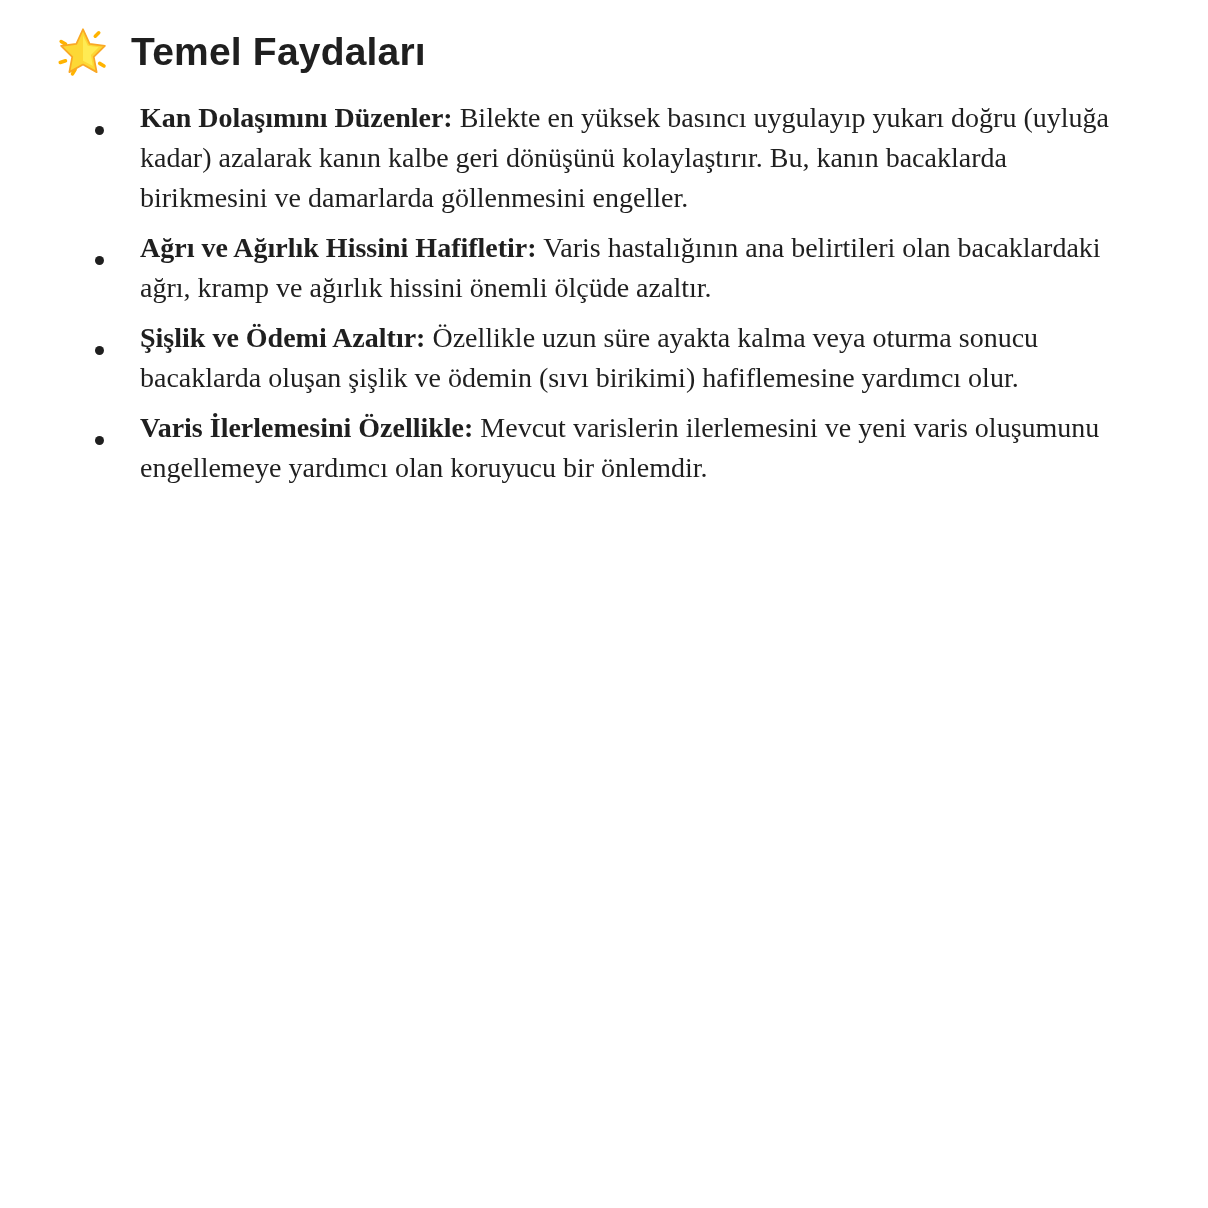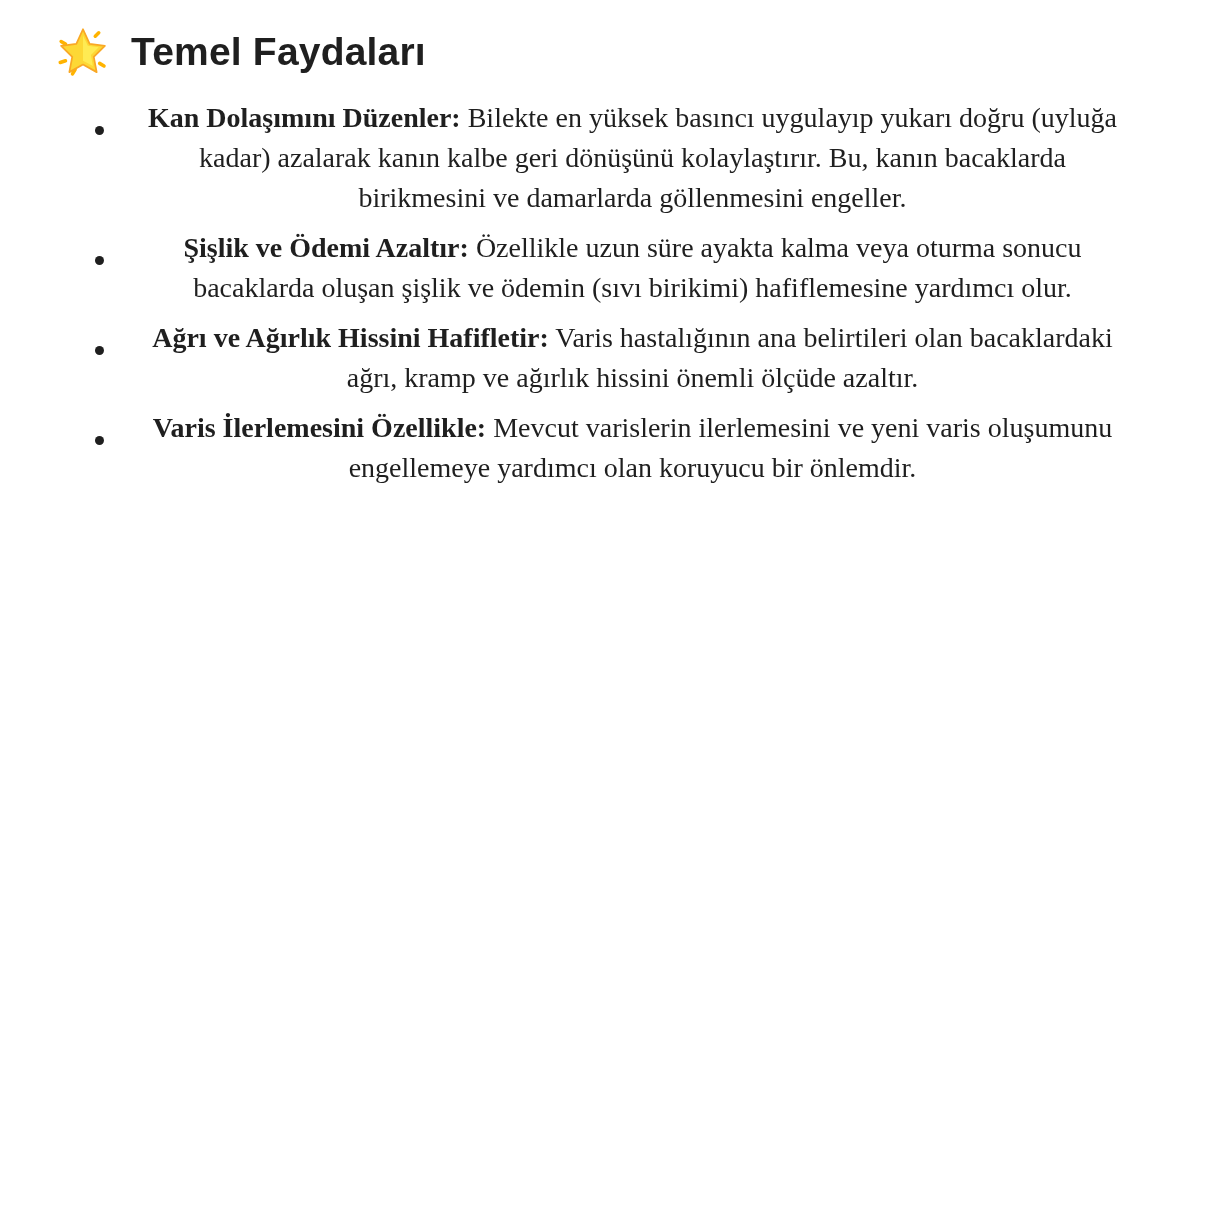--- a/index.html
+++ b/index.html
@@ -10,21 +10,20 @@
     height: 1208px;
     overflow: hidden;
   }
   .page {
     box-sizing: border-box;
     width: 1208px;
     height: 1208px;
     padding: 18px 40px 0 55px;
     font-family: "Liberation Sans", "DejaVu Sans", sans-serif;
     color: #1f1f1f;
-    text-align: center;
   }
   .heading {
     display: flex;
     align-items: center;
     gap: 20px;
     margin: 6px 0 18px 0;
   }
   .heading-icon {
     width: 56px;
     height: 56px;
@@ -91,26 +90,26 @@
     </span>
     <span class="heading-title">Temel Faydaları</span>
   </div>
 
   <ul class="benefits">
     <li>
       <span class="benefit-title">Kan Dolaşımını Düzenler:</span>
       <span class="benefit-text">Bilekte en yüksek basıncı uygulayıp yukarı doğru (uyluğa kadar) azalarak kanın kalbe geri dönüşünü kolaylaştırır. Bu, kanın bacaklarda birikmesini ve damarlarda göllenmesini engeller.</span>
     </li>
     <li>
+      <span class="benefit-title">Ağrı ve Ağırlık Hissini Hafifletir:</span>
+      <span class="benefit-text">Varis hastalığının ana belirtileri olan bacaklardaki ağrı, kramp ve ağırlık hissini önemli ölçüde azaltır.</span>
+    </li>
+    <li>
       <span class="benefit-title">Şişlik ve Ödemi Azaltır:</span>
       <span class="benefit-text">Özellikle uzun süre ayakta kalma veya oturma sonucu bacaklarda oluşan şişlik ve ödemin (sıvı birikimi) hafiflemesine yardımcı olur.</span>
-    </li>
-    <li>
-      <span class="benefit-title">Ağrı ve Ağırlık Hissini Hafifletir:</span>
-      <span class="benefit-text">Varis hastalığının ana belirtileri olan bacaklardaki ağrı, kramp ve ağırlık hissini önemli ölçüde azaltır.</span>
     </li>
     <li>
       <span class="benefit-title">Varis İlerlemesini Özellikle:</span>
       <span class="benefit-text">Mevcut varislerin ilerlemesini ve yeni varis oluşumunu engellemeye yardımcı olan koruyucu bir önlemdir.</span>
     </li>
   </ul>
 
 </div>
 
 </body></html>

